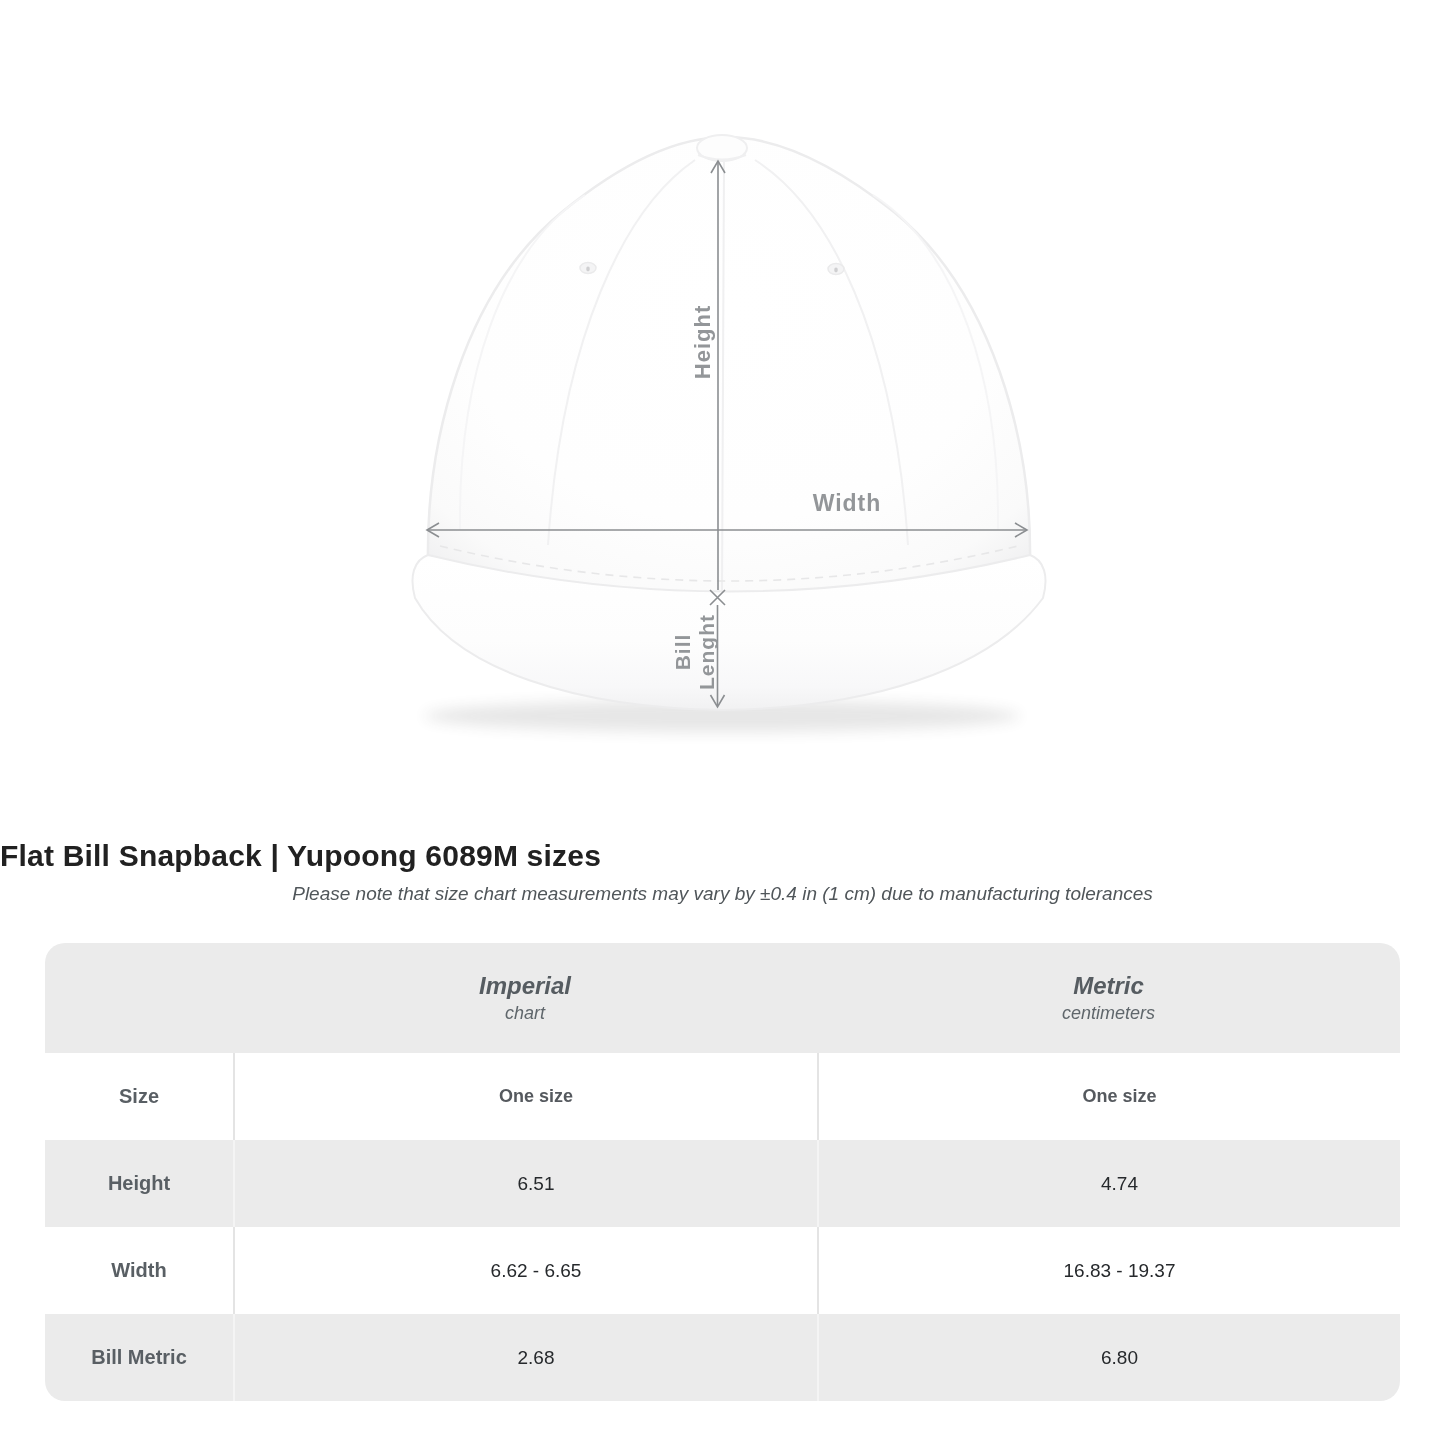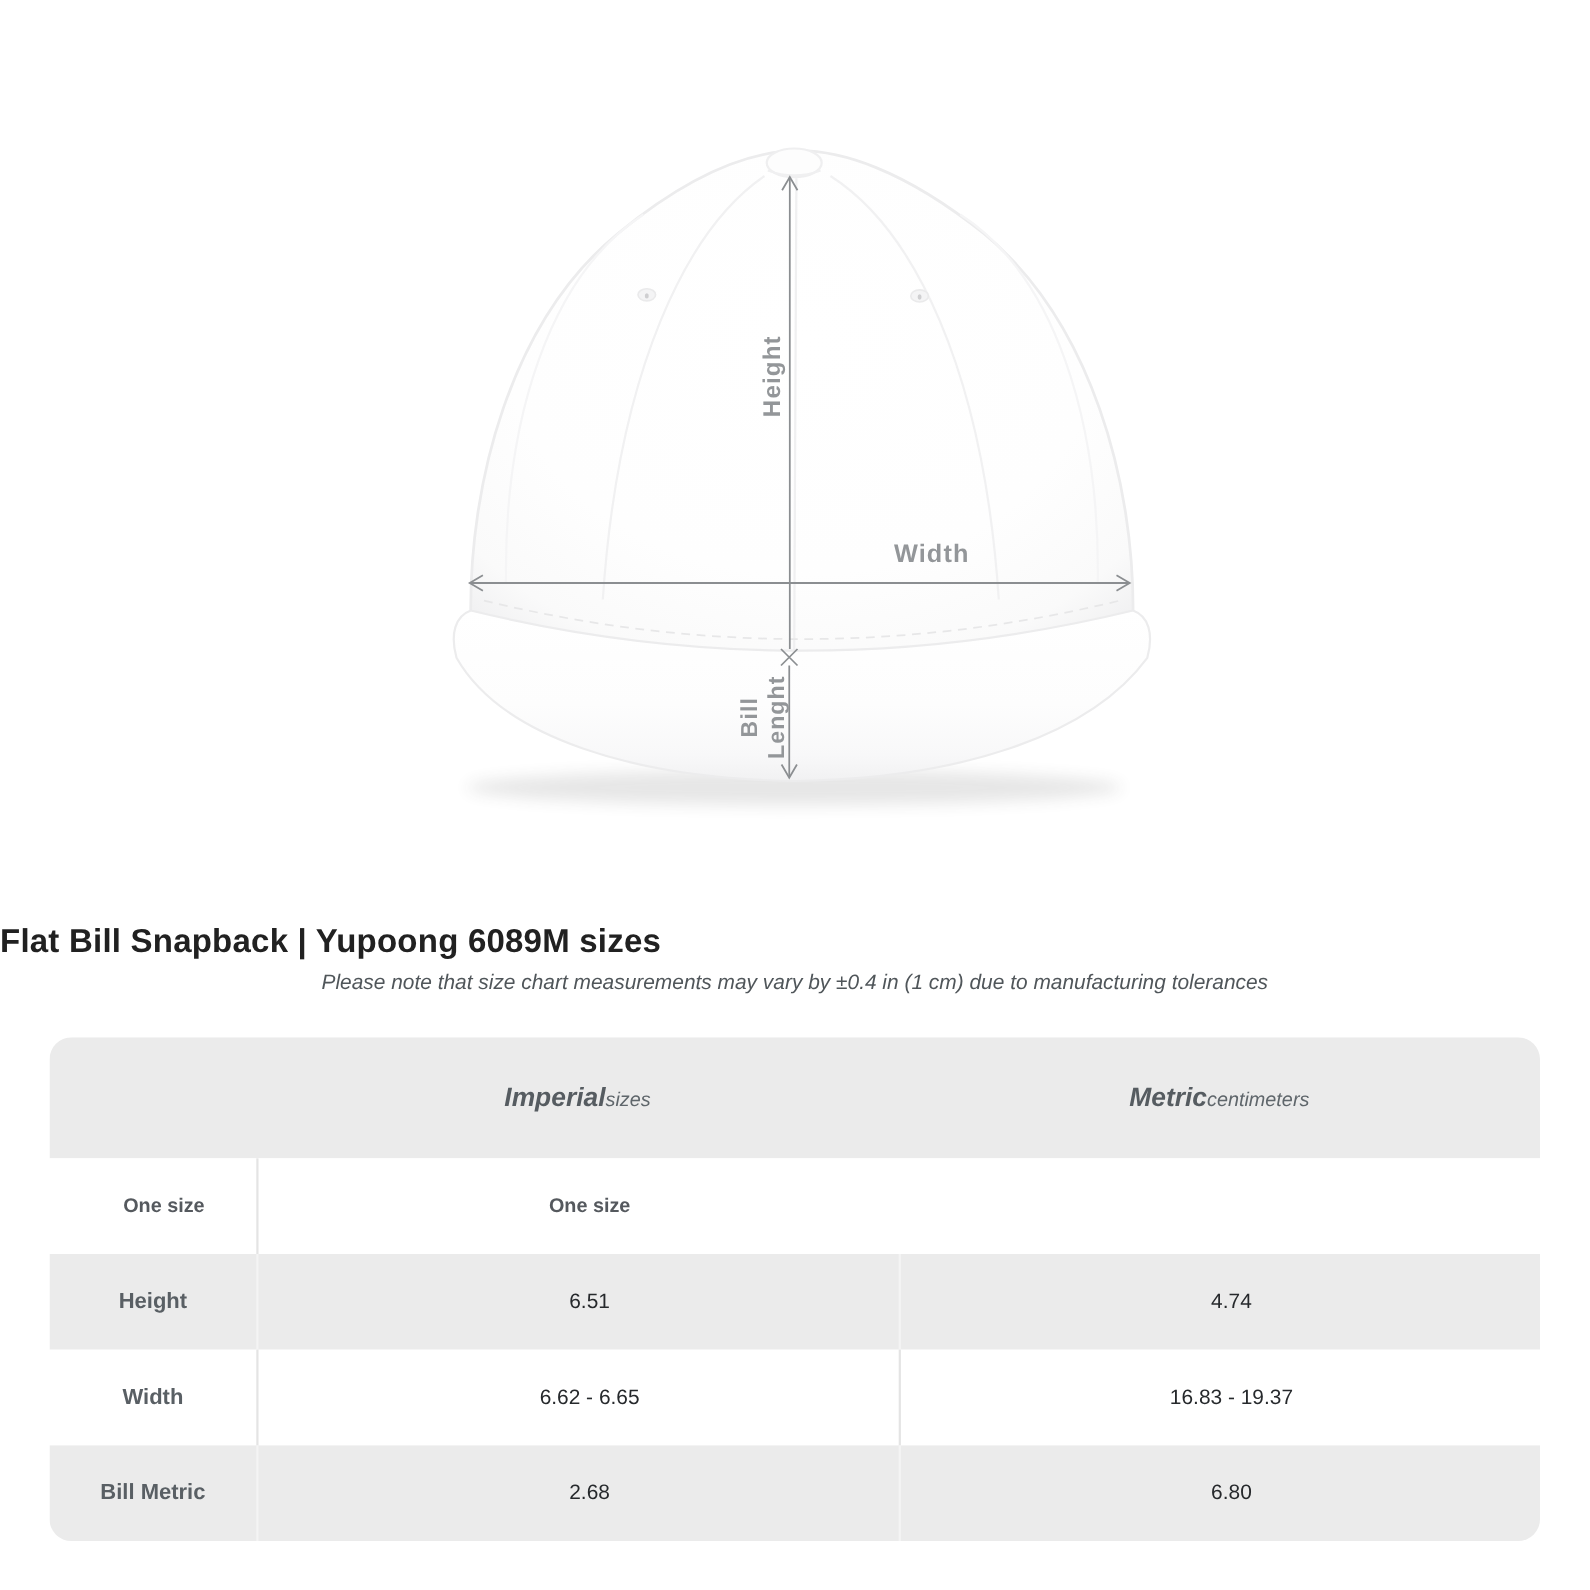--- a/index.html
+++ b/index.html
@@ -29,21 +29,21 @@
     display:grid;grid-template-columns:188px 584px 583px;
     height:110px;background:#ebebeb;
   }
   .trow{
     display:grid;grid-template-columns:188px 584px 583px;
     height:87px;
   }
   .trow.white{background:#ffffff;}
   .trow.gray{background:#ebebeb;}
   .cell{
-    display:flex;flex-direction:row;align-items:center;justify-content:center;
+    display:flex;flex-direction:column;align-items:center;justify-content:center;
     min-width:0;
   }
   .trow.white .cell + .cell{border-left:2px solid #e4e4e4;}
   .trow.gray  .cell + .cell{border-left:2px solid #f4f4f4;}
   .unit-name{font-size:24px;font-weight:bold;font-style:italic;color:#565c61;}
   .unit-sub{font-size:18px;font-style:italic;color:#5f666b;margin-top:3px;}
   .row-label{font-size:20px;font-weight:bold;color:#595f64;}
   .row-value{font-size:19px;color:#26292c;padding-left:20px;}
   .row-value.bold{font-size:18px;font-weight:bold;color:#55595e;}
 </style>
@@ -130,29 +130,30 @@
 
 <div class="page-title">Flat Bill Snapback | Yupoong 6089M sizes</div>
 <div class="page-subtitle">Please note that size chart measurements may vary by ±0.4 in (1 cm) due to manufacturing tolerances</div>
 
 <div class="size-table">
 
   <div class="thead">
     <div class="cell"></div>
     <div class="cell">
       <div class="unit-name">Imperial</div>
-      <div class="unit-sub">sizes</div>
+      <div class="unit-sub">chart</div>
     </div>
     <div class="cell">
       <div class="unit-name">Metric</div>
       <div class="unit-sub">centimeters</div>
     </div>
   </div>
 
   <div class="trow white">
+    <div class="cell row-label">Size</div>
     <div class="cell row-value bold">One size</div>
     <div class="cell row-value bold">One size</div>
   </div>
 
   <div class="trow gray">
     <div class="cell row-label">Height</div>
     <div class="cell row-value">6.51</div>
     <div class="cell row-value">4.74</div>
   </div>
 

